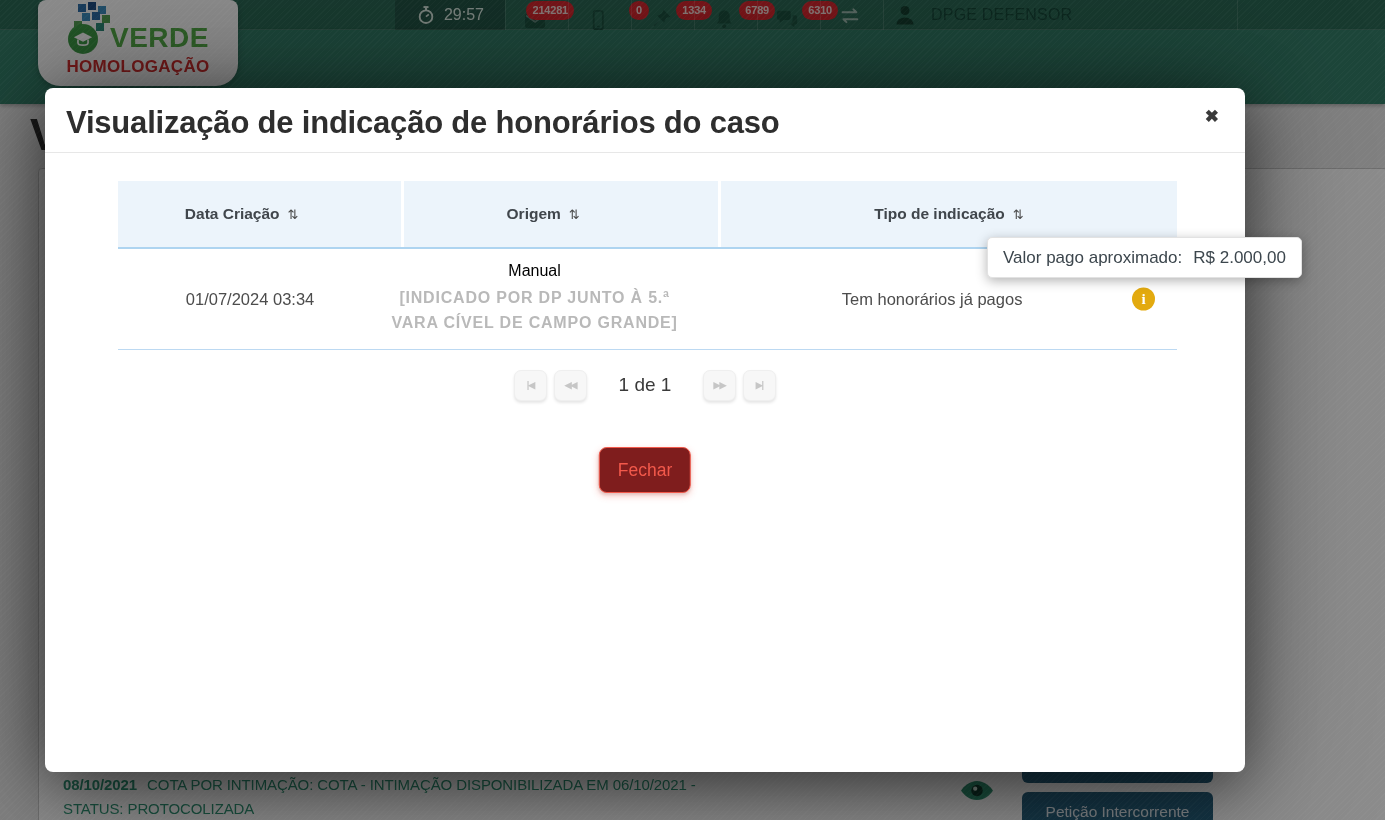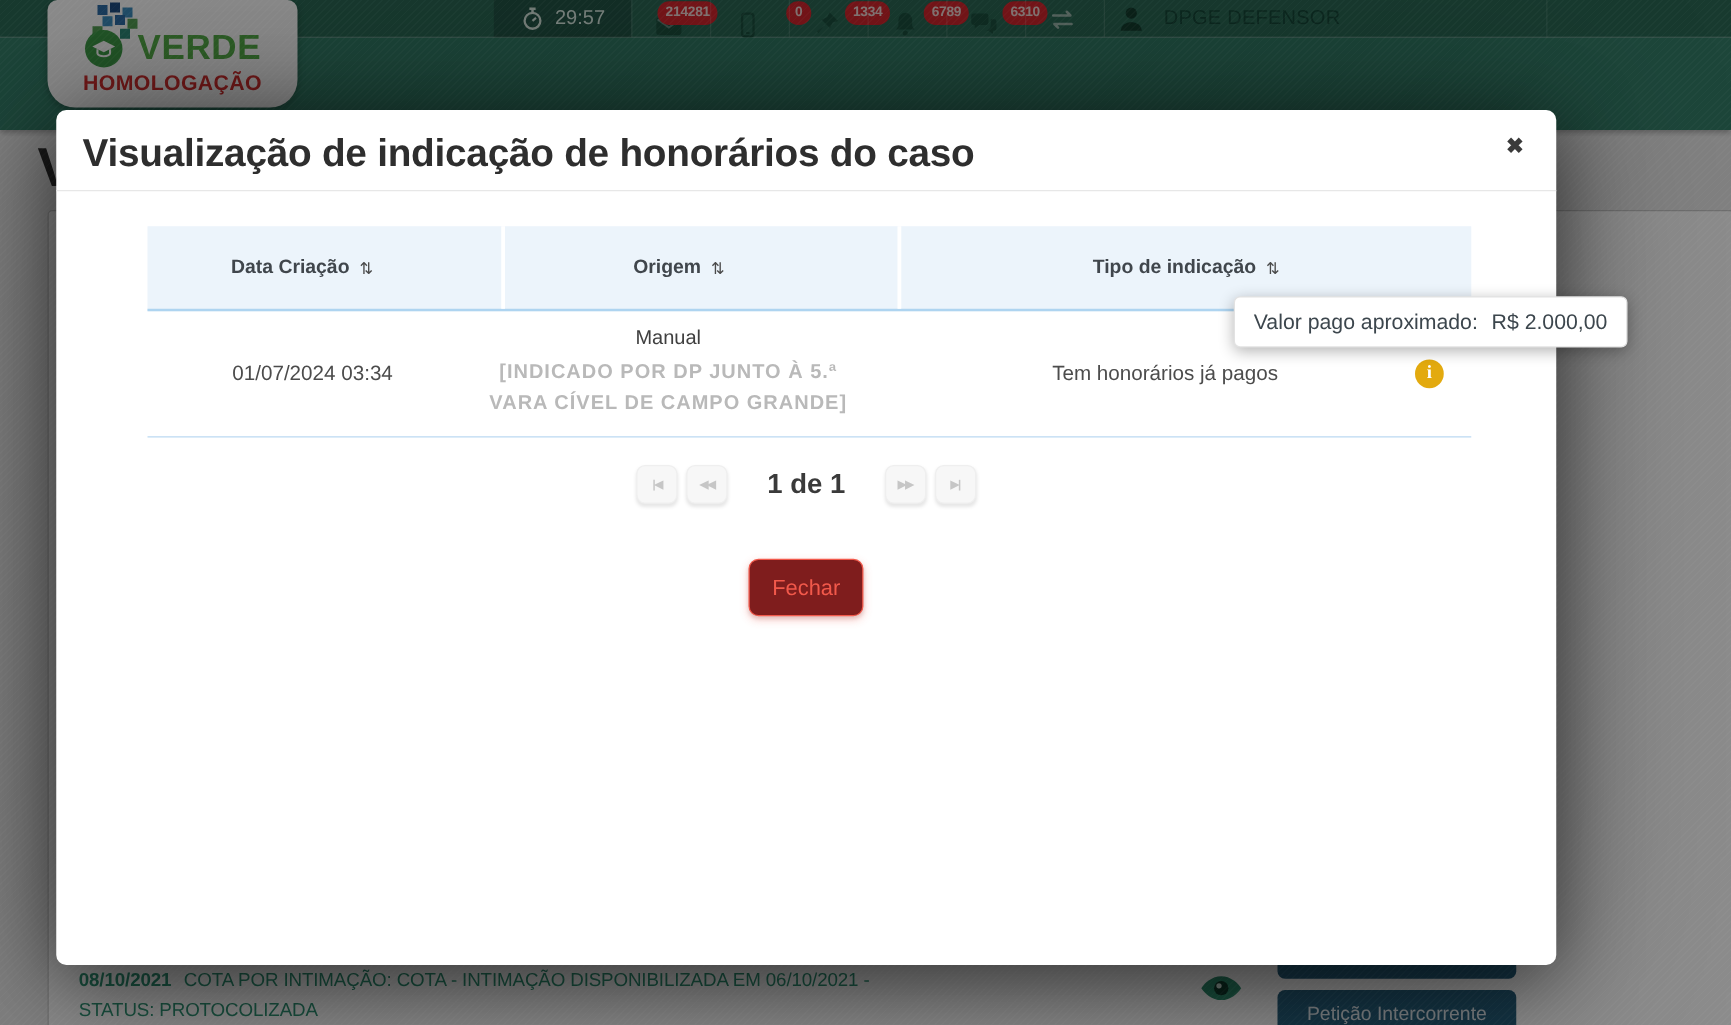--- a/index.html
+++ b/index.html
@@ -90,37 +90,37 @@
   .thead { display:flex; background:var(--thead_bg,#ecf4fb); height:68px;
            border-bottom:2px solid var(--thead_border,#aed4f0);gap:36px; }
   .th { display:flex; align-items:center; justify-content:center; gap:8px;
         font-size:15.5px; font-weight:bold; color:#40464c; cursor:pointer; }
   .th + .th { border-left:3px solid #fff; }
   .sortg { font-size:13px; color:#4a4a4a; font-weight:normal; }
   .c1 { width:269px; } .c2 { width:305px; } .c3 { width:499px; }
   .trow { display:flex; height:101px; border-bottom:1px solid #bcd9f2; }
   .td { display:flex; flex-direction:column; align-items:center;
         justify-content:center; color:#4c4c4c; font-size:16.5px; position:relative; }
-  .td .main { font-size:16px; color:#404040; }
+  .td .main { font-size:16px; color:#000000; }
   .td .sub { margin-top:6px; width:310px; text-align:center; font-size:16px;
              font-weight:bold; color:#b9b9b9; letter-spacing:.8px; line-height:1.55; }
   .infoicon { position:absolute; right:22px; top:50%; transform:translateY(-50%);
               width:23px; height:23px; border-radius:50%;
               background:var(--info_gold,#e3aa0f); color:#fff; display:flex;
               align-items:center; justify-content:center;
               font-family:"Liberation Serif", serif; font-size:15px;
               font-weight:bold; cursor:pointer; }
 
   .paginator { position:absolute; left:0; top:274px; width:100%; display:flex;
                align-items:center; justify-content:center; }
   .pbtn { width:33px; height:31px; margin:0 3.5px; border:1px solid #efefef;
           border-radius:7px; background:#f7f7f7; color:#c6c6c6; font-size:9px;
           font-weight:bold; letter-spacing:-1px; cursor:default;
           box-shadow:0 2px 3px rgba(0,0,0,.1); font-family:inherit; }
-  .plabel { margin:12px 28px; font-size:22px; font-weight:bold; color:#3a3a3a; }
+  .plabel { margin:12px 28px; font-size:19px; font-weight:normal; color:#3a3a3a; }
 
   .fechar { position:absolute; left:50%; top:359px; transform:translateX(-50%);
             min-width:92px; height:46px; padding:0 18px; background:#7f1d1d;
             border:1px solid var(--btn_red,#f2594b); border-radius:8px;
             color:var(--btn_red,#f2594b); font-size:17.5px; font-family:inherit;
             cursor:pointer;
             box-shadow:0 2px 3px rgba(0,0,0,.1), 0 3px 7px rgba(242,89,75,.3); }
 
   
   .tooltip { position:absolute; left:987px; top:237px; height:41px; z-index:20;

